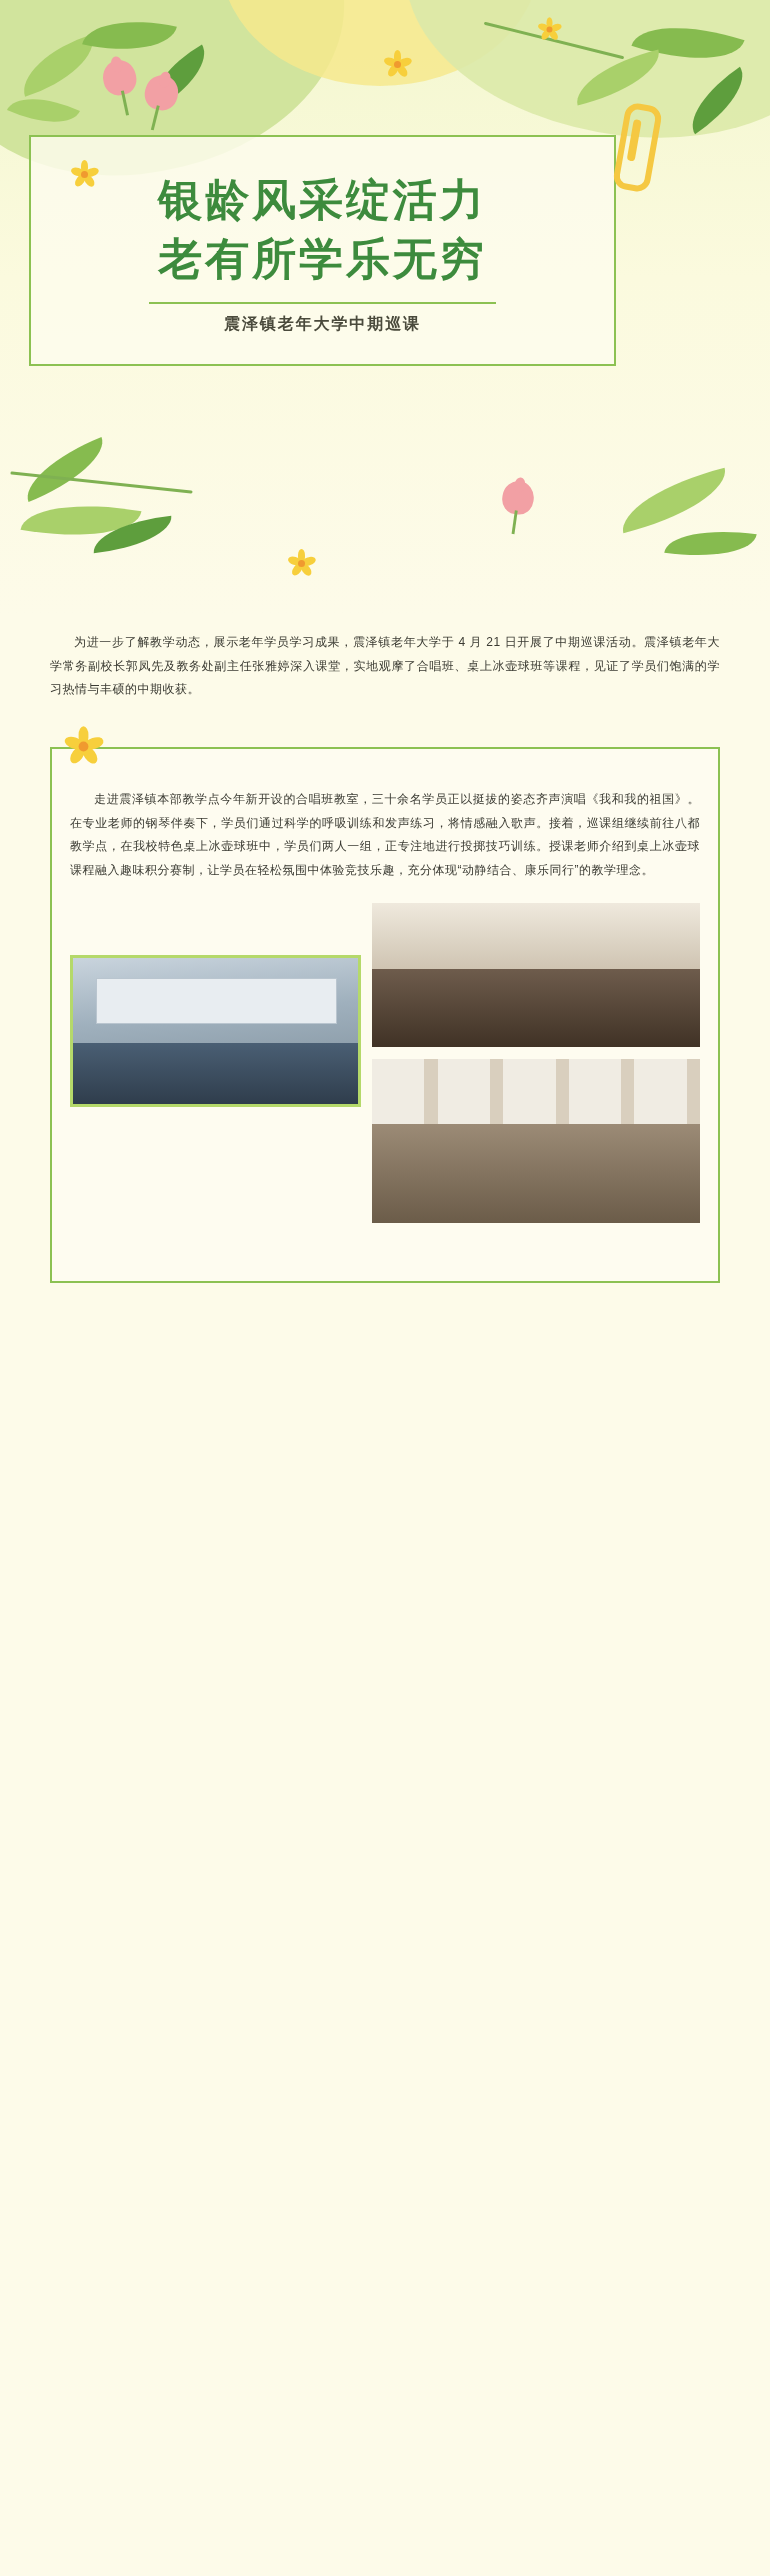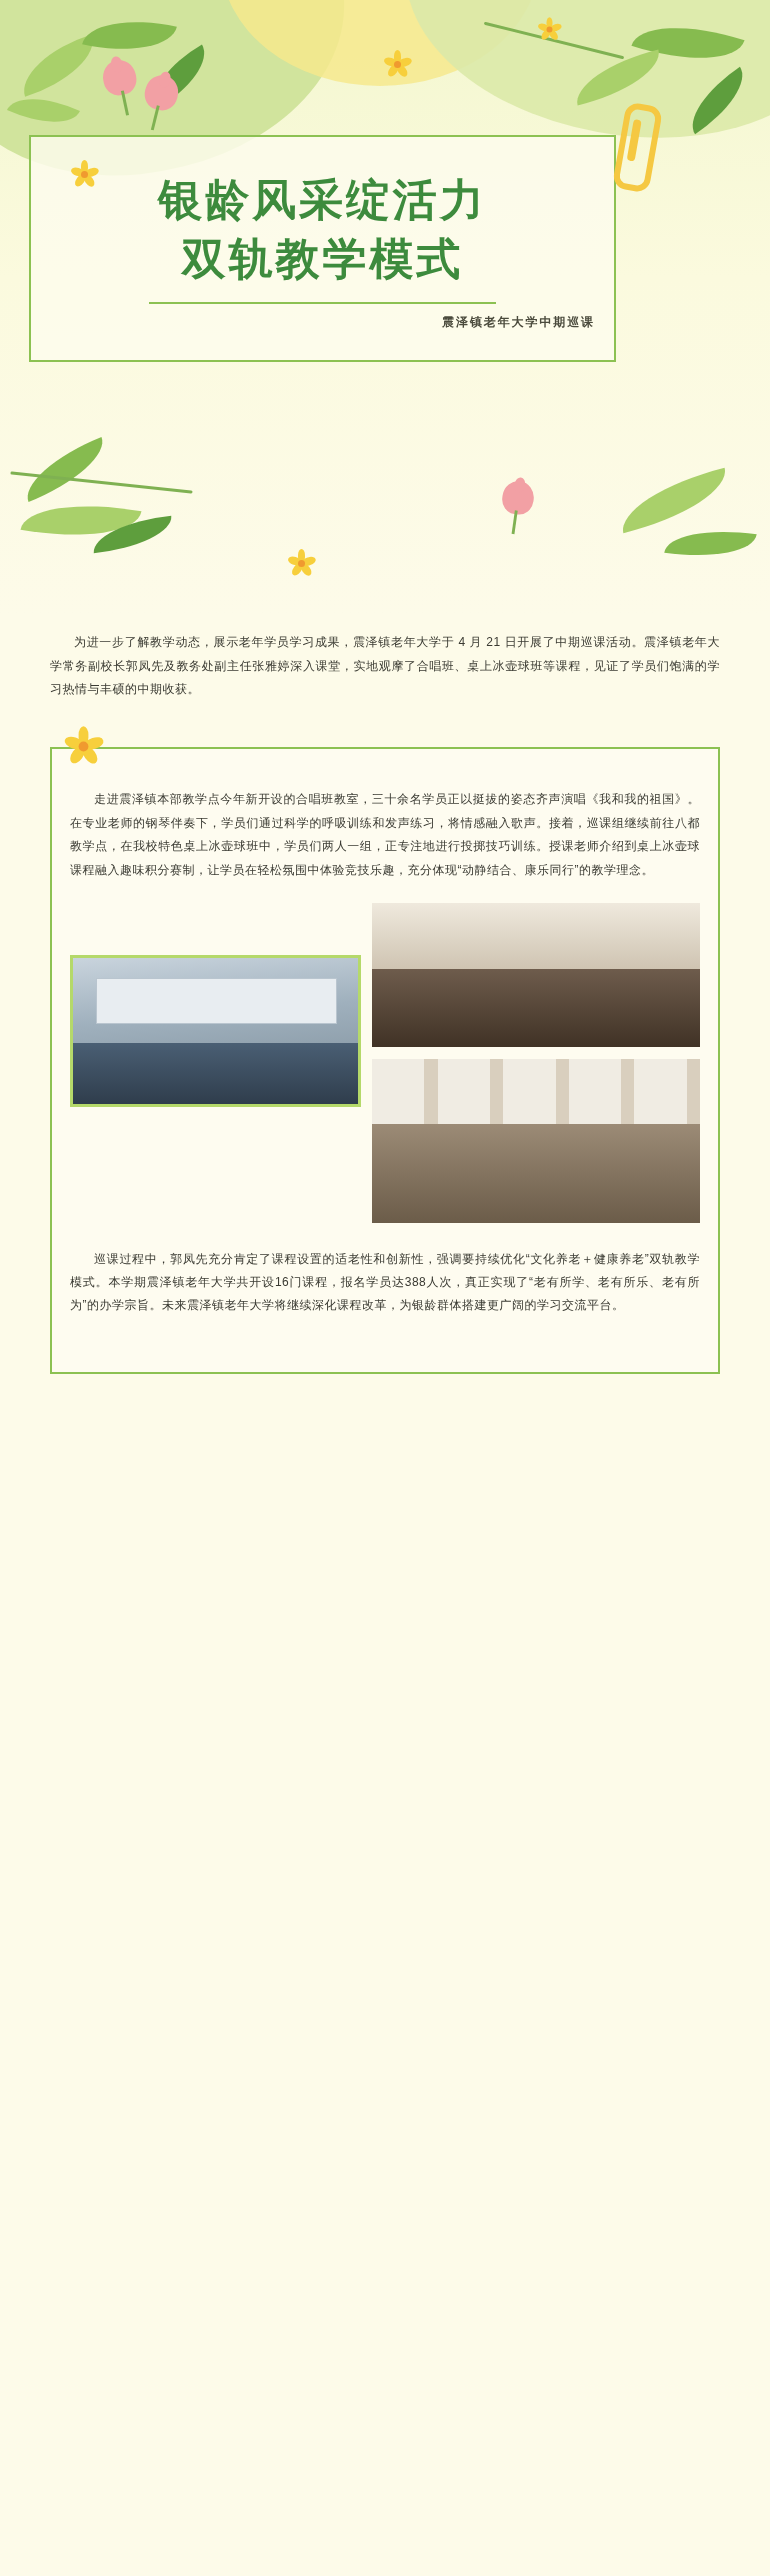--- a/index.html
+++ b/index.html
@@ -141,25 +141,24 @@
     line-height: 1.35;
     white-space: nowrap;
   }
   .title-underline {
     width: 347px;
     height: 1.9px;
     background: #8cc152;
     margin: 13.5px auto 9.6px;
   }
   .subtitle {
-    font-size: 12px;
+    font-size: 16px;
     font-weight: bold;
     color: #4a4a3c;
     letter-spacing: 1.9px;
-    text-align: right;
   }
   .clip {
     position: absolute;
     right: 114px;
     top: 104px;
     width: 25px;
     height: 75px;
     border: 6.7px solid #f5c842;
     border-radius: 13.5px;
     transform: rotate(10deg);
@@ -352,21 +351,21 @@
     <div class="title-card">
       <div class="flower" style="left:39px; top:23px;">
         <span style="transform:rotate(0deg)"></span>
           <span style="transform:rotate(72deg)"></span>
         <span style="transform:rotate(144deg)"></span>
           <span style="transform:rotate(216deg)"></span>
         <span style="transform:rotate(288deg)"></span>
           <i></i>
       </div>
       <div class="title-line">银龄风采绽活力</div>
-      <div class="title-line">双轨教学模式</div>
+      <div class="title-line">老有所学乐无穷</div>
       <div class="title-underline"></div>
       <div class="subtitle">震泽镇老年大学中期巡课</div>
     </div>
   </div>
 
   <div class="content">
 
     <div class="intro-block">
       <p class="para">为进一步了解教学动态，展示老年学员学习成果，震泽镇老年大学于 4 月 21 日开展了中期巡课活动。震泽镇老年大学常务副校长郭凤先及教务处副主任张雅婷深入课堂，实地观摩了合唱班、桌上冰壶球班等课程，见证了学员们饱满的学习热情与丰硕的中期收获。</p>
     </div>
@@ -391,19 +390,18 @@
         <div class="col-right">
           <div class="photo plain ph-2">
             <span class="sr-only">巡课组与学员在教室内交流</span>
           </div>
           <div class="photo plain ph-3">
             <span class="sr-only">桌上冰壶球班学员投掷训练</span>
           </div>
         </div>
       </div>
 
-      <p class="para">巡课过程中，郭凤先充分肯定了课程设置的适老性和创新性，强调要持续优化“文化养老＋健康养老”双轨教学模式。本学期震泽镇老年大学共开设16门课程，报名学员达388人次，真正实现了“老有所学、老有所乐、老有所为”的办学宗旨。未来震泽镇老年大学将继续深化课程改革，为银龄群体搭建更广阔的学习交流平台。</p>
     </div>
 
     <div class="bottom-space"></div>
   </div>
 </div>
 
 
 </body></html>

